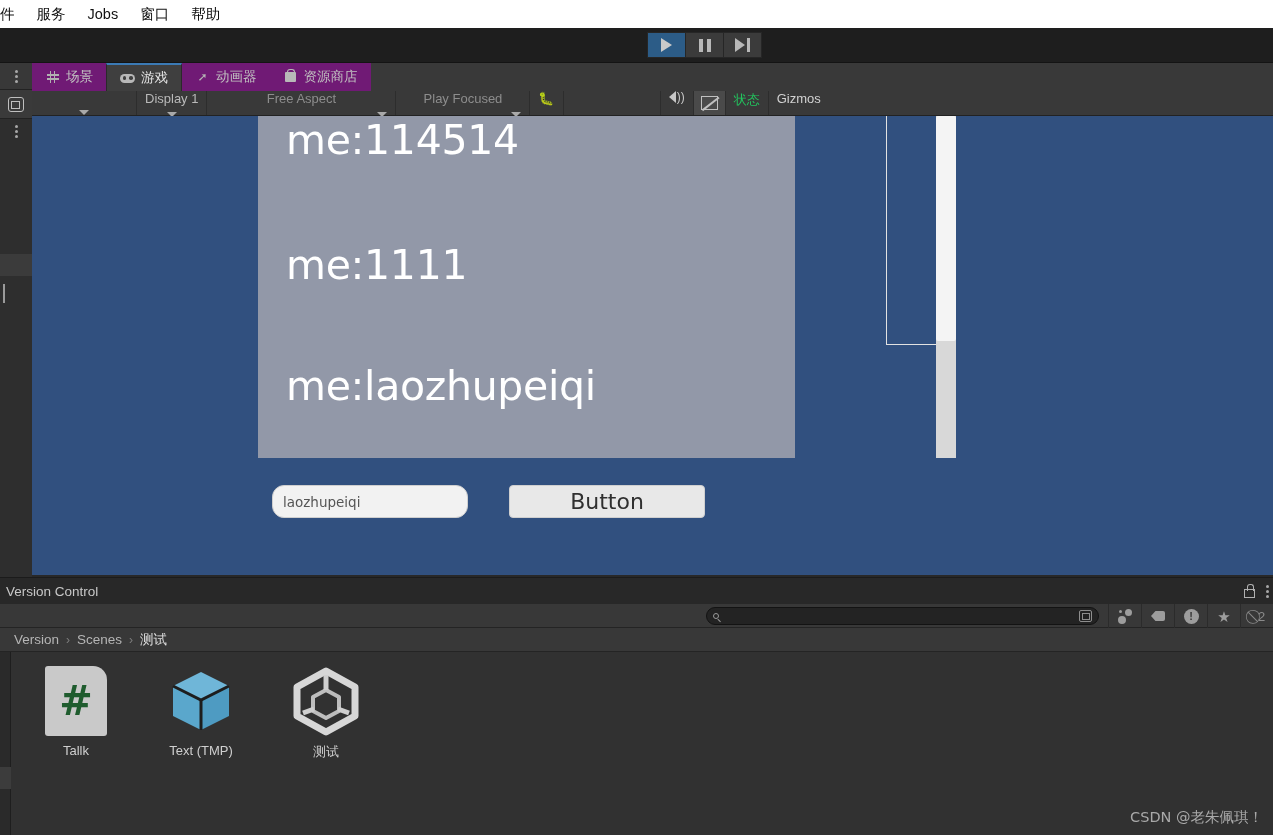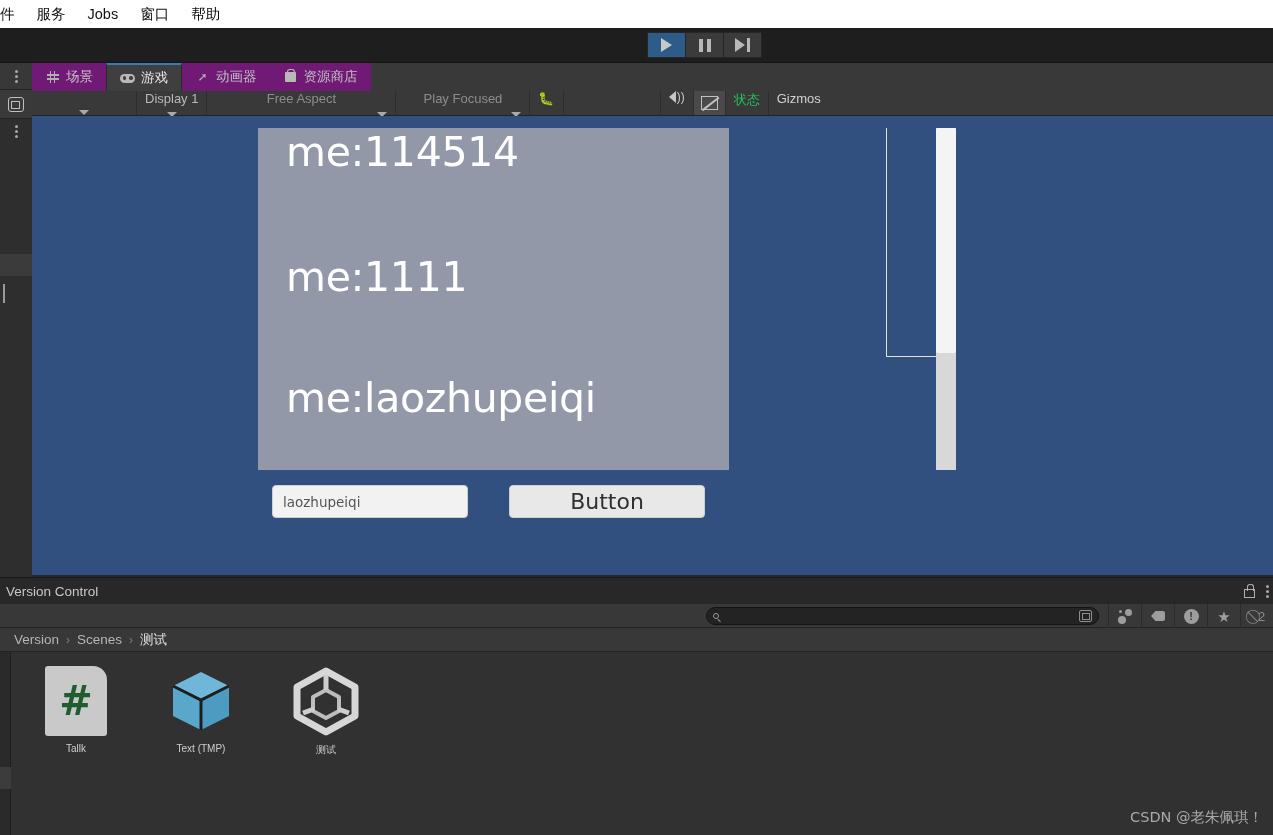--- a/index.html
+++ b/index.html
@@ -162,23 +162,22 @@
     background:#c0c0c0; transform: rotate(-38deg);
   }
 
   
   .gameview {
     position: absolute; left: 32px; top: 116px; width: 1241px; height: 459px;
     background: #31507f; overflow: hidden;
   }
   
   .chatpanel {
-    position: absolute; left: 226px; top: 0px; width: 471px; height: 342px;
+    position: absolute; left: 226px; top: 0px; width: 537px; height: 342px;
     background: #9298a8;
-    margin-top: 12px;
   }
   .msg {
     position: absolute; left: 28px;
     color: #ffffff; font-size: 41px; line-height: 44px;
     font-family: "DejaVu Sans", "Liberation Sans", sans-serif;
     white-space: nowrap; letter-spacing: -0.3px;
   }
   .msg.m0 { top: 2px; }
   .msg.m1 { top: 127px; }
   .msg.m2 { top: 248px; }
@@ -192,21 +191,21 @@
     position: absolute; left: 678px; top: 0px; width: 20px; height: 342px;
     background: #d8d8d8;
   }
   .vscroll .handle {
     position: absolute; left: 0; top: 0px; width: 20px; height: 225px;
     background: #f4f4f4; border-radius: 2px;
   }
   
   .inputfield {
     position: absolute; left: 240px; top: 369px; width: 196px; height: 33px;
-    background: #f2f2f2; border: 1px solid #cfcfcf; border-radius: 4px;
+    background: #f2f2f2; border: 1px solid #cfcfcf; border-radius: 12px;
     display: flex; align-items: center; padding-left: 10px;
     color: #555; font-size: 13.5px;
     font-family: "DejaVu Sans", "Liberation Sans", sans-serif;
   }
   .gamebutton {
     position: absolute; left: 477px; top: 369px; width: 196px; height: 33px;
     background: #e8e8e8; border: 1px solid #cfcfcf; border-radius: 4px;
     display: flex; align-items: center; justify-content: center;
     color: #303030; font-size: 22px;
     font-family: "DejaVu Sans", "Liberation Sans", sans-serif;
@@ -275,21 +274,21 @@
   .breadcrumb .cur { color: #e0e0e0; }
 
   
   .assetarea {
     position: absolute; left: 0; top: 652px; width: 1273px; height: 183px;
     background: #313131;
   }
   .assetgrid { display: flex; padding: 14px 0 0 28px; gap: 29px; }
   .asset { width: 96px; display: flex; flex-direction: column;
     align-items: center; gap: 7px; }
-  .asset .label { font-size: 10px; color: #cfcfcf; white-space: nowrap; }
+  .asset .label { font-size: 13px; color: #cfcfcf; white-space: nowrap; }
   .ic-cs {
     width: 62px; height: 70px; background: #c9c9c9;
     border-radius: 3px 14px 3px 3px; display: flex; align-items: center;
     justify-content: center; color: #1f5c2e; font-size: 40px; font-weight: bold;
     font-family: "DejaVu Sans", sans-serif;
   }
   .ic-prefab { width: 70px; height: 70px; position: relative; }
   .ic-unity { width: 70px; height: 70px; position: relative; }
 
   

